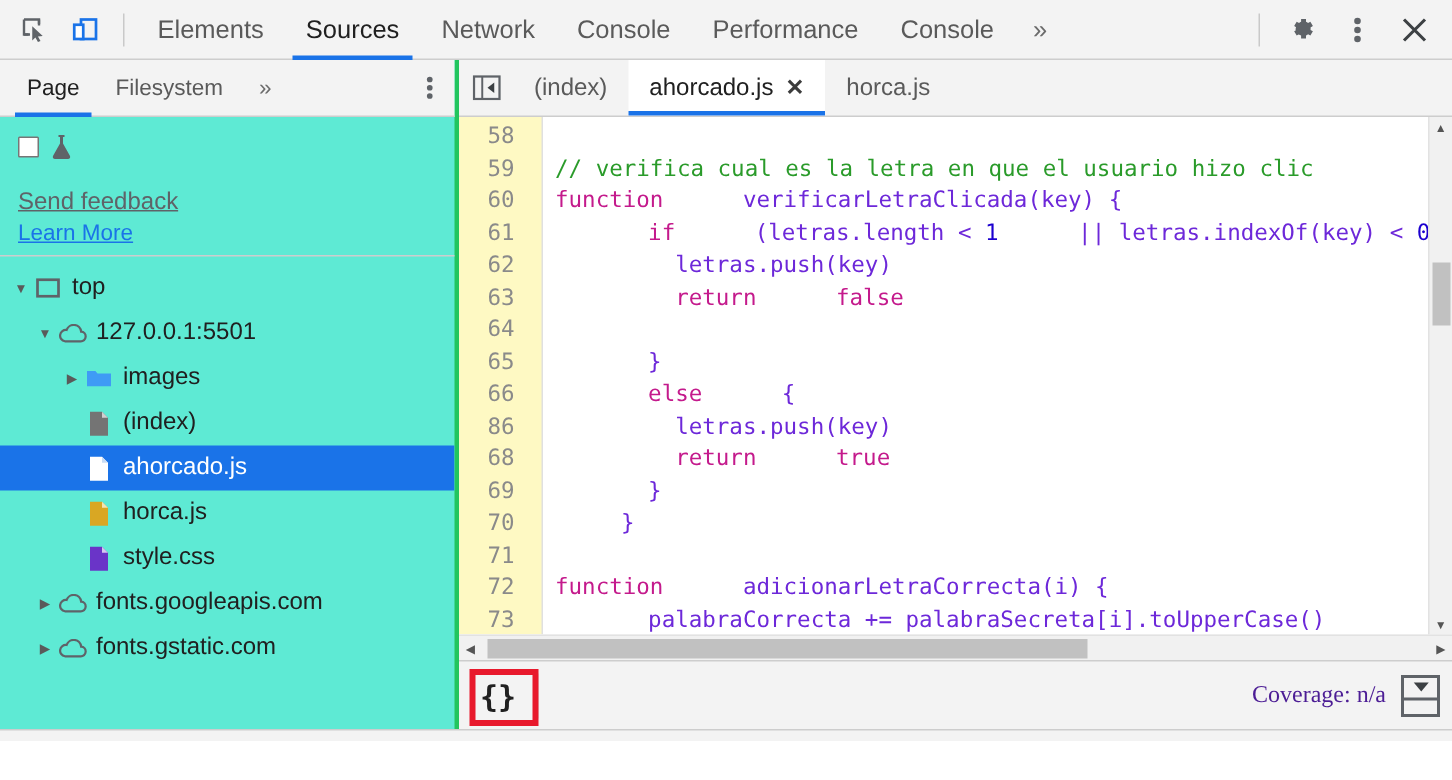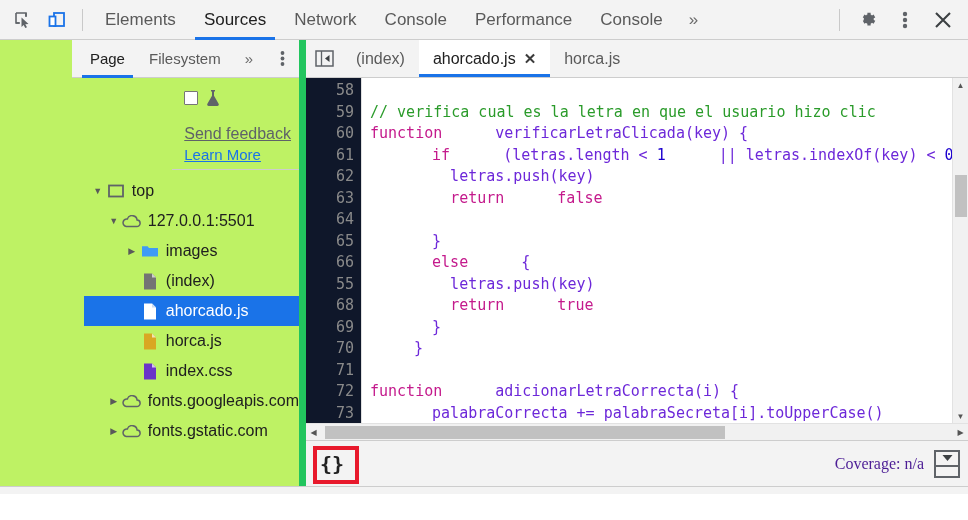--- a/index.html
+++ b/index.html
@@ -43,23 +43,22 @@
   .tb-right { margin-left: auto; display: flex; align-items: center; }
   .tb-btn { width: 38px; height: 34px; display:flex; align-items:center; justify-content:center; cursor:pointer; }
 
   
   .body-split { flex: 1; display: flex; min-height: 0; }
 
   
   .sidebar {
     width: 306px; min-width: 306px;
     display: flex; flex-direction: column;
-    background: #bef264;
-    border-right: 7px solid #22c55e;
-    align-items: flex-end;
+    background: #5eead4;
+    border-right: 3px solid #22c55e;
   }
   .sidebar-tabs {
     height: 38px; min-height: 38px;
     background: #f3f3f3;
     border-bottom: 1px solid #cdcdcd;
     display: flex; align-items: center; padding-left: 6px;
   }
   .sb-tab {
     height: 38px; padding: 0 12px;
     display: flex; align-items: center;
@@ -129,22 +128,22 @@
 
   .code-wrap { flex: 1; display: flex; min-height: 0; position: relative; }
   .code-area {
     flex: 1; display: flex; min-width: 0; overflow: hidden;
     font-family: "DejaVu Sans Mono", "Liberation Mono", monospace;
     font-size: 15px; line-height: 21.5px;
     background: #ffffff;
   }
   .gutter {
     width: 56px; min-width: 56px;
-    text-align: right; padding: 2px 7px 0 0;
-    color: #8a8a8a; background: #0f172a;
+    text-align: right; padding: 2px 18px 0 0;
+    color: #8a8a8a; background: #fef9c3;
     border-right: 1px solid #e0e0e0;
     user-select: none;
   }
   .gutter div { height: 21.5px; }
   .code-lines { padding: 2px 0 0 8px; white-space: pre; overflow: hidden; flex:1; }
   .code-lines div { height: 21.5px; }
   .c-com { color: #2a9b2a; }
   .c-kw  { color: #c41a8c; }
   .c-num { color: #1c00cf; }
   .c-pl  { color: #6d28d9; padding-left: 44px; }
@@ -369,21 +368,21 @@
         </div>
 
         <div class="tnode" style="padding-left:40px">
           <div class="twist"></div>
           <div class="ticon">
             <svg width="14" height="17" viewBox="0 0 14 17">
                 <path d="M1 0.5h8l4 4v12H1z" fill="#6a34c8"></path>
                 <path d="M9 0.5l4 4H9z" fill="#d6c7f0"></path>
               </svg>
           </div>
-          <span>index.css</span>
+          <span>style.css</span>
         </div>
 
         <div class="tnode" style="padding-left:22px">
           <div class="twist">▶</div>
           <div class="ticon">
             <svg width="19" height="13" viewBox="0 0 19 13">
                 <path d="M4.3 11.5h10.4a3.2 3.2 0 00.4-6.4A5 5 0 005.4 4 3.7 3.7 0 004.3 11.5z" fill="none" stroke="#5f6368" stroke-width="1.5"></path>
               </svg>
           </div>
           <span>fonts.googleapis.com</span>
@@ -429,21 +428,21 @@
           <div class="gutter" id="gutter">
               <div>58</div>
               <div>59</div>
               <div>60</div>
               <div>61</div>
               <div>62</div>
               <div>63</div>
               <div>64</div>
               <div>65</div>
               <div>66</div>
-              <div>55</div>
+              <div>86</div>
               <div>68</div>
               <div>69</div>
               <div>70</div>
               <div>71</div>
               <div>72</div>
               <div>73</div>
               <div>74</div>
             </div>
           <div class="code-lines" id="codelines"><div>&nbsp;</div><div><span class="c-com">// verifica cual es la letra en que el usuario hizo clic</span></div><div><span class="c-kw">function</span><span class="c-pl"> verificarLetraClicada(key) {</span></div><div><span class="c-pl">  </span><span class="c-kw">if</span><span class="c-pl"> (letras.length &lt; </span><span class="c-num">1</span><span class="c-pl"> || letras.indexOf(key) &lt; </span><span class="c-num">0</span><span class="c-pl">) {</span></div><div><span class="c-pl">    letras.push(key)</span></div><div><span class="c-pl">    </span><span class="c-kw">return</span><span class="c-pl"> </span><span class="c-kw">false</span></div><div>&nbsp;</div><div><span class="c-pl">  }</span></div><div><span class="c-pl">  </span><span class="c-kw">else</span><span class="c-pl"> {</span></div><div><span class="c-pl">    letras.push(key)</span></div><div><span class="c-pl">    </span><span class="c-kw">return</span><span class="c-pl"> </span><span class="c-kw">true</span></div><div><span class="c-pl">  }</span></div><div><span class="c-pl">}</span></div><div>&nbsp;</div><div><span class="c-kw">function</span><span class="c-pl"> adicionarLetraCorrecta(i) {</span></div><div><span class="c-pl">  palabraCorrecta += palabraSecreta[i].toUpperCase()</span></div><div><span class="c-pl">}</span></div></div>
         </div>

